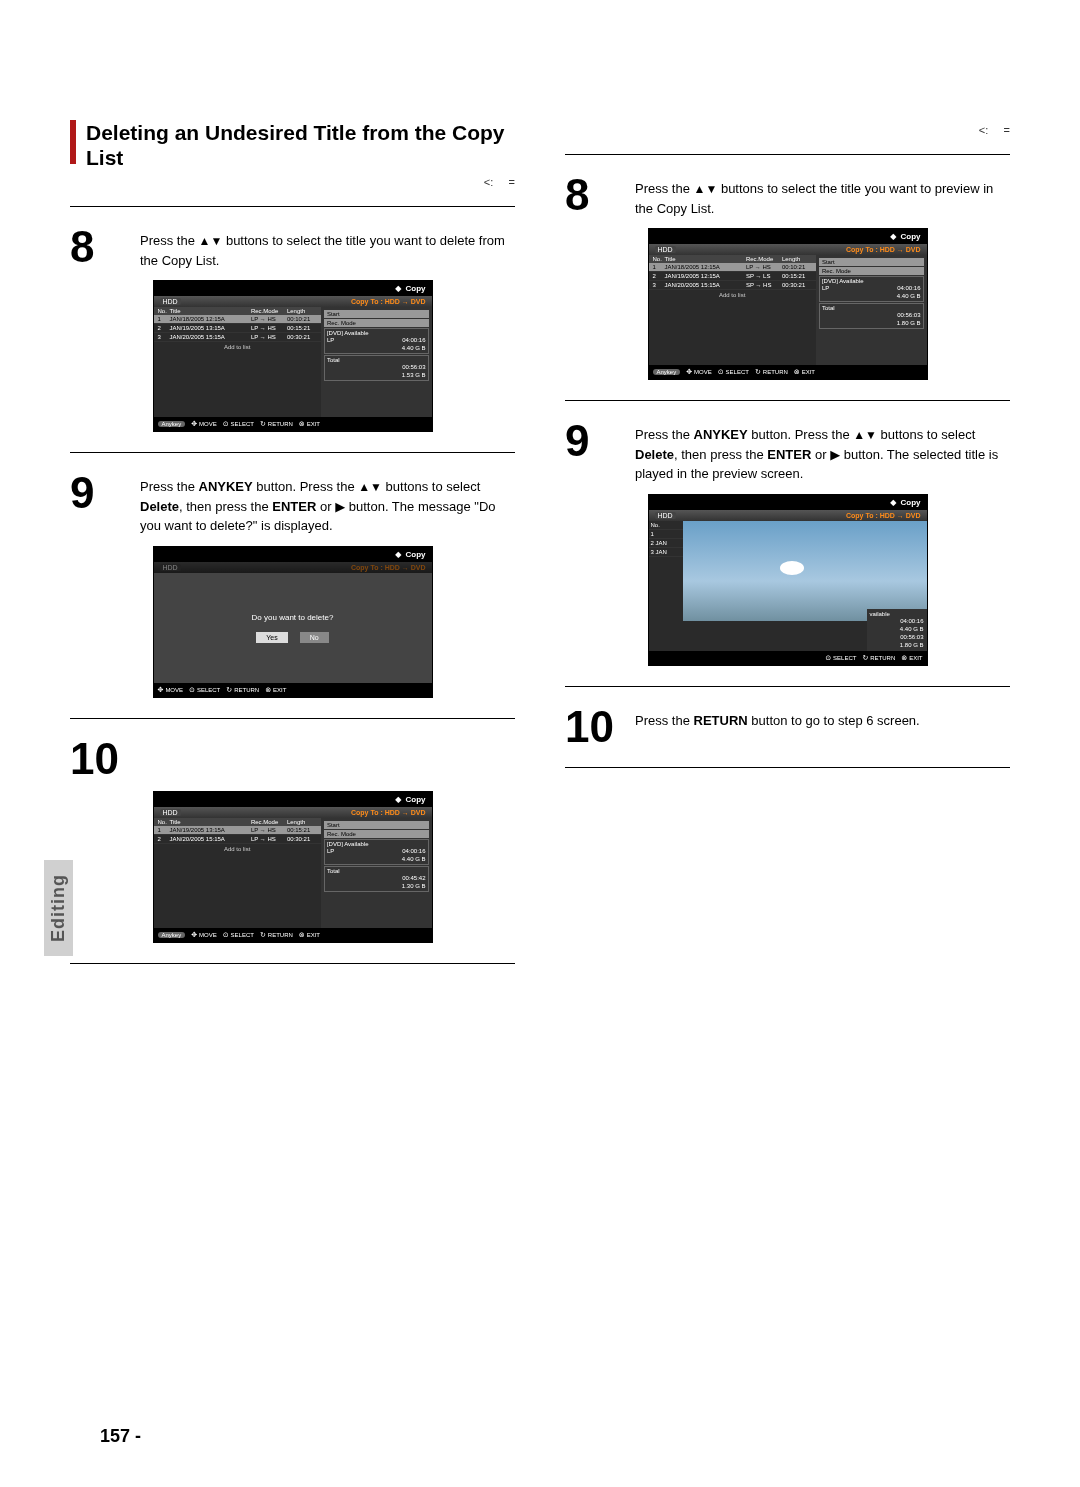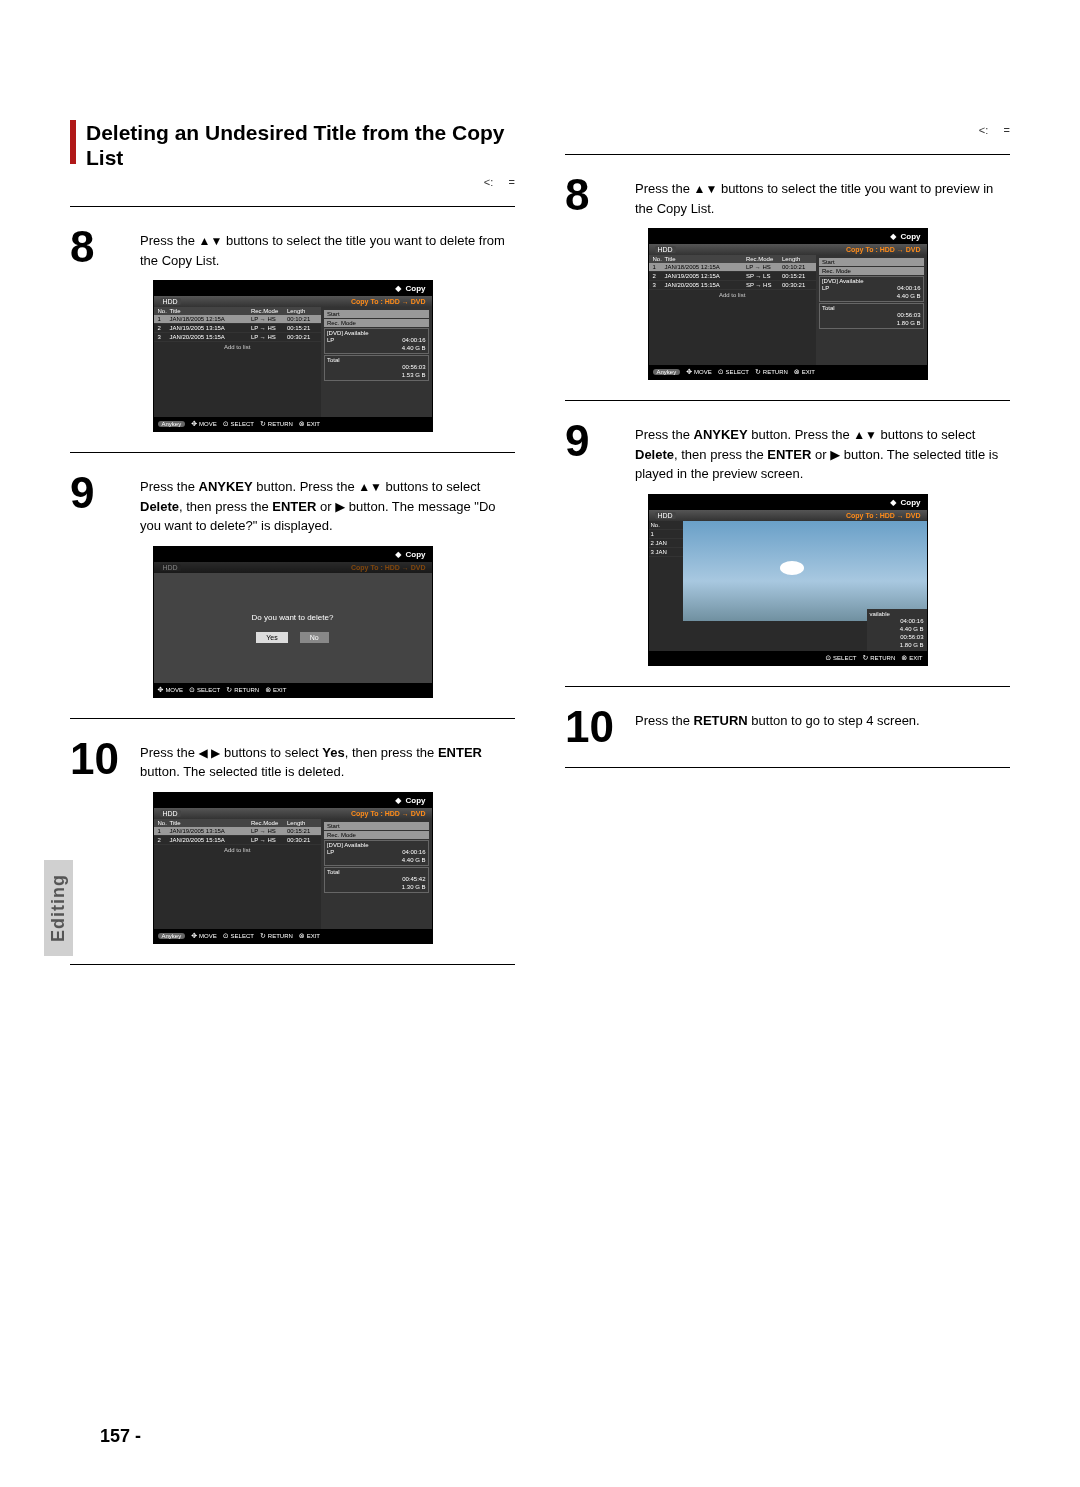--- a/index.html
+++ b/index.html
@@ -222,23 +222,20 @@
             <span class="sym">⊗</span>
             <span>EXIT</span>
           </span>
       </div>
     </div>
 
     <hr>
 
     <div class="step">
       <div class="stepnum">10</div>
-      <div class="steptext">
-        <span>Press the </span><span class="arrows">◀ ▶</span><span> buttons to select </span><span class="bold">Yes</span><span>, then press the </span><span class="bold">ENTER</span><span> button.  The selected title is deleted.</span>
-      </div>
     </div>
 
     <div class="screenshot">
       <div class="scr-top">
         <span class="diamond">◆</span>
         <span class="scr-copy-label">Copy</span>
       </div>
       <div class="scr-hdr">
         <span class="hdd-icon">HDD</span>
         <span class="copyto">Copy To : HDD → DVD</span>
@@ -474,21 +471,21 @@
             <span>EXIT</span>
           </span>
       </div>
     </div>
 
     <hr>
 
     <div class="step">
       <div class="stepnum">10</div>
       <div class="steptext">
-        <span>Press the </span><span class="bold">RETURN</span><span> button to go to step 4 screen.</span>
+        <span>Press the </span><span class="bold">RETURN</span><span> button to go to step 6 screen.</span>
       </div>
     </div>
 
     <hr>
   </div>
 </div>
 
 <div class="pagenum">157 -</div>
 
 </body></html>

